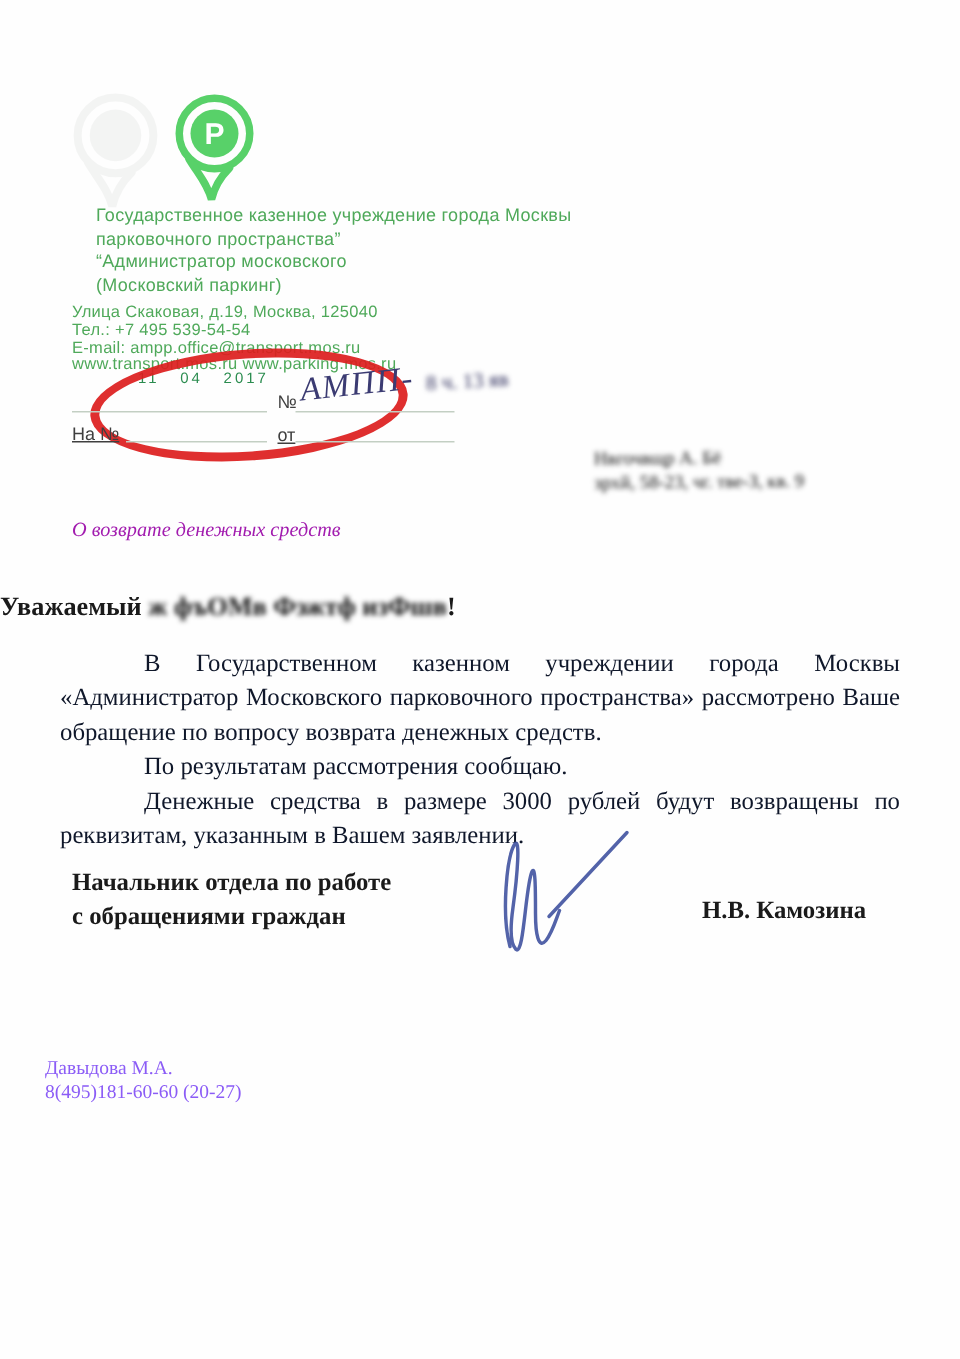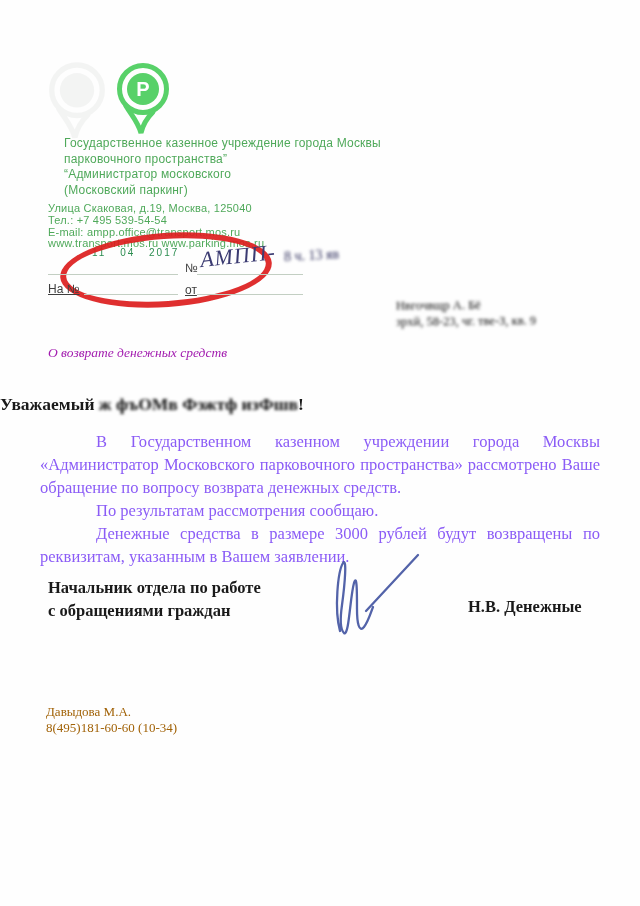--- a/index.html
+++ b/index.html
@@ -61,37 +61,37 @@
     position:absolute; left:48px; top:345px;
     font-style:italic; font-size:13.5px; color:#a21caf;
   }
   .salutation{
     position:absolute; left:0; top:394px; width:640px; 
     font-weight:bold; font-size:17.5px;
   }
   .salutation .redact{display:inline-block; vertical-align:baseline;}
   .body-text{
     position:absolute; left:40px; top:430px; width:560px;
-    font-size:16.5px; line-height:23px; text-align:justify; color:#8b5cf6;
+    font-size:16.5px; line-height:23px; text-align:justify; color:#0f172a;
   }
   .body-text p{margin:0; text-indent:56px;}
   
   .sig-title{
     position:absolute; left:48px; top:576px; width:280px;
     font-weight:bold; font-size:16.5px; line-height:23px;
   }
   .sig-svg{position:absolute; left:326px; top:549px; width:100px; height:90px;}
   .sig-name{
     position:absolute; left:468px; top:597px;
     font-weight:bold; font-size:16.5px;
   }
   
   .exec-block{
-    position:absolute; left:46px; top:704px;
-    font-size:13px; line-height:15.5px; color:#a16207;
+    position:absolute; left:30px; top:704px;
+    font-size:13px; line-height:15.5px; color:#8b5cf6;
   }
 </style>
 </head>
 <body>
 
 <div class="page">
 
   <svg class="logo-watermark" viewBox="0 0 54 74">
     <circle cx="27" cy="27" r="23.5" fill="none" stroke="#7a8a7a" stroke-width="5"></circle>
     <path d="M10 44 C16 54 22 60 25 71 C27 62 31 56 37 50" fill="none" stroke="#7a8a7a" stroke-width="5" stroke-linecap="round"></path>
@@ -156,20 +156,20 @@
     <div>с обращениями граждан</div>
   </div>
 
   <svg class="sig-svg" viewBox="0 0 100 90">
     <g fill="none" stroke="#4153a0" stroke-width="2.3" stroke-linecap="round" opacity=".9">
       <path d="M14 82 C8 60 12 22 17 14 C21 8 19 34 16 56 C14 70 14 80 18 84 C23 88 24 48 28 34 C31 24 31 44 31 60 C31 74 33 84 38 78 C42 73 44 66 47 58"></path>
       <path d="M40 62 L92 6"></path>
     </g>
   </svg>
 
-  <div class="sig-name">Н.В. Денежные</div>
+  <div class="sig-name">Н.В. Камозина</div>
 
   <div class="exec-block">
     <div>Давыдова М.А.</div>
-    <div>8(495)181-60-60 (10-34)</div>
+    <div>8(495)181-60-60 (20-27)</div>
   </div>
 
 </div>
 
 </body></html>

